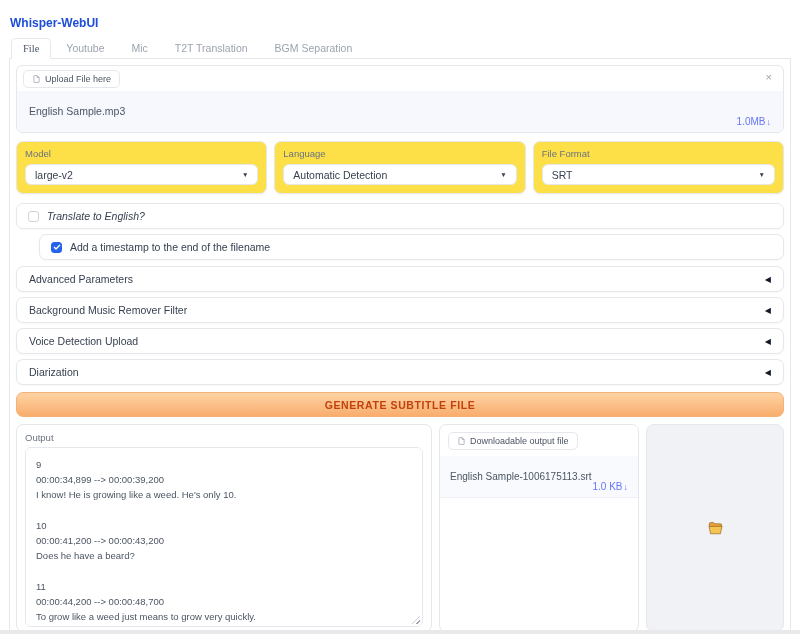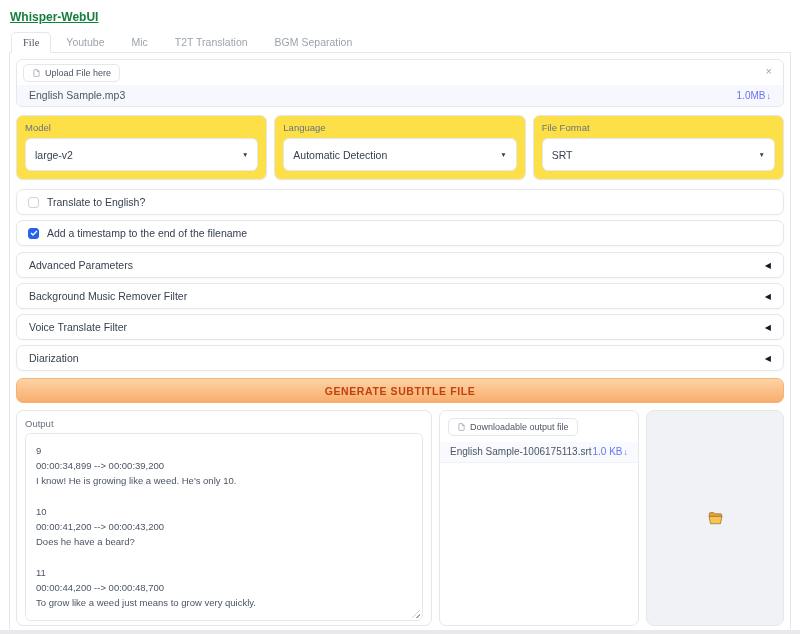--- a/index.html
+++ b/index.html
@@ -1,50 +1,50 @@
 <!DOCTYPE html>
 <html><head>
 <meta charset="utf-8">
 <style>
   * { box-sizing: border-box; margin: 0; padding: 0; font-family: "Liberation Sans", sans-serif; }
   html,body { width: 800px; height: 634px; background: #fff; overflow: hidden; }
   body { position: relative; }
 
-  .app-title { font-size: 12px; font-weight: bold; color: #15803d; padding: 10px 0 0 10px; text-decoration: underline; }
+  .app-title { font-size: 12px; font-weight: bold; color: #1d4ed8; padding: 16px 0 0 10px; }
 
   .tabnav { display: flex; align-items: flex-end; margin: 6px 9px 0 9px; border-bottom: 1px solid #e5e7eb; gap: 3px; padding: 0 2px; }
   .tab { background: none; border: 1px solid transparent; padding: 4px 11px; font-size: 10.5px; color: #9ca3af;
          cursor: pointer; border-radius: 5px 5px 0 0; position: relative; bottom: -1px; z-index: 2; }
   .tab.active { border-color: #e5e7eb; border-bottom-color: #fff; background: #fff; color: #4b5563; font-family: Liberation Serif, serif; }
 
   .wrapper { margin: 0 9px; border: 1px solid #e5e7eb; border-top: none; border-radius: 0 0 6px 6px;
              padding: 6px; height: 580px; display: flex; flex-direction: column; background: #fff; }
 
   .upload-box { border: 1px solid #e5e7eb; border-radius: 6px; padding: 4px 6px 0; background: #fff; }
   .upload-head { display: flex; justify-content: space-between; align-items: flex-start; }
   .chip { display: inline-flex; align-items: center; gap: 4px; border: 1px solid #e5e7eb; background: #fff;
           border-radius: 5px; padding: 3px 8px; font-size: 9px; color: #4b5563; cursor: pointer; }
   .chip svg { flex: none; }
   .close-btn { background: none; border: none; color: #9ca3af; font-size: 11px; line-height: 1; padding: 2px 5px; cursor: pointer; }
   .file-row { display: flex; justify-content: space-between; align-items: center; background: #f6f8fd;
               margin: 3px -6px 0; padding: 4px 12px 5px; border-radius: 0 0 6px 6px; font-size: 10.5px; color: #4b5563; }
-  .link { color: #6875f5; font-size: 10px; text-decoration: none; display: inline-flex; gap: 1px; align-items: baseline; cursor: pointer; }
+  .link { color: #6875f5; font-size: 10px; text-decoration: none; display: inline-flex; gap: 1px; align-items: baseline; cursor: pointer; margin-top: 21px; }
   .link .dl-arrow { font-size: 9px; }
 
   .form-row { display: flex; gap: 7px; margin-top: 8px; }
   .form-card { border: 1px solid #e5e7eb; border-radius: 7px; padding: 6px 8px 8px; flex: 1; background: #fde047; box-shadow: 0 1px 2px rgba(0,0,0,.03); }
   .form-card .fld-label { font-size: 9.5px; color: #6b7280; display: block; }
-  .select { margin-top: 5px; border: 1px solid #e5e7eb; border-radius: 6px; height: 33px; display: flex; align-items: center;
+  .select { margin-top: 5px; border: 1px solid #e5e7eb; border-radius: 6px; height: 21px; display: flex; align-items: center;
             justify-content: space-between; padding: 0 9px; font-size: 10.5px; color: #374151; background: #fff; cursor: pointer; }
   .select .arrow { font-size: 6.5px; color: #374151; }
 
   .check-card { border: 1px solid #e5e7eb; border-radius: 7px; padding: 0 11px; height: 26px; display: flex; align-items: center;
                 gap: 8px; font-size: 10.5px; color: #374151; background: #fff; cursor: pointer; box-shadow: 0 1px 2px rgba(0,0,0,.03); }
-  .check-card.first { margin-top: 9px; }
-  .check-card.second { margin-top: 5px; }
+  .check-card.first { margin-top: 9px; font-style: italic; }
+  .check-card.second { margin-top: 5px; margin-left: 23px; }
   .checkbox-box { width: 11px; height: 11px; border: 1px solid #cfd4db; border-radius: 3px; background: #fff;
                   display: flex; align-items: center; justify-content: center; flex: none; }
   .checkbox-box svg { display: none; }
   [data-checked="true"] .checkbox-box { background: #2563eb; border-color: #2563eb; }
   [data-checked="true"] .checkbox-box svg { display: block; }
 
   .accordion { border: 1px solid #e5e7eb; border-radius: 7px; margin-top: 5px; padding: 0 12px; height: 26px; display: flex;
                align-items: center; justify-content: space-between; font-size: 10.5px; color: #374151; background: #fff;
                cursor: pointer; box-shadow: 0 1px 2px rgba(0,0,0,.03); }
   .accordion.first { margin-top: 6px; }
@@ -151,21 +151,21 @@
 
   <div class="accordion first">
     <span>Advanced Parameters</span>
     <span class="acc-arrow">◀</span>
   </div>
   <div class="accordion">
     <span>Background Music Remover Filter</span>
     <span class="acc-arrow">◀</span>
   </div>
   <div class="accordion">
-    <span>Voice Translate Filter</span>
+    <span>Voice Detection Upload</span>
     <span class="acc-arrow">◀</span>
   </div>
   <div class="accordion">
     <span>Diarization</span>
     <span class="acc-arrow">◀</span>
   </div>
 
   <button class="generate">GENERATE SUBTITLE FILE</button>
 
   <div class="bottom-row">

